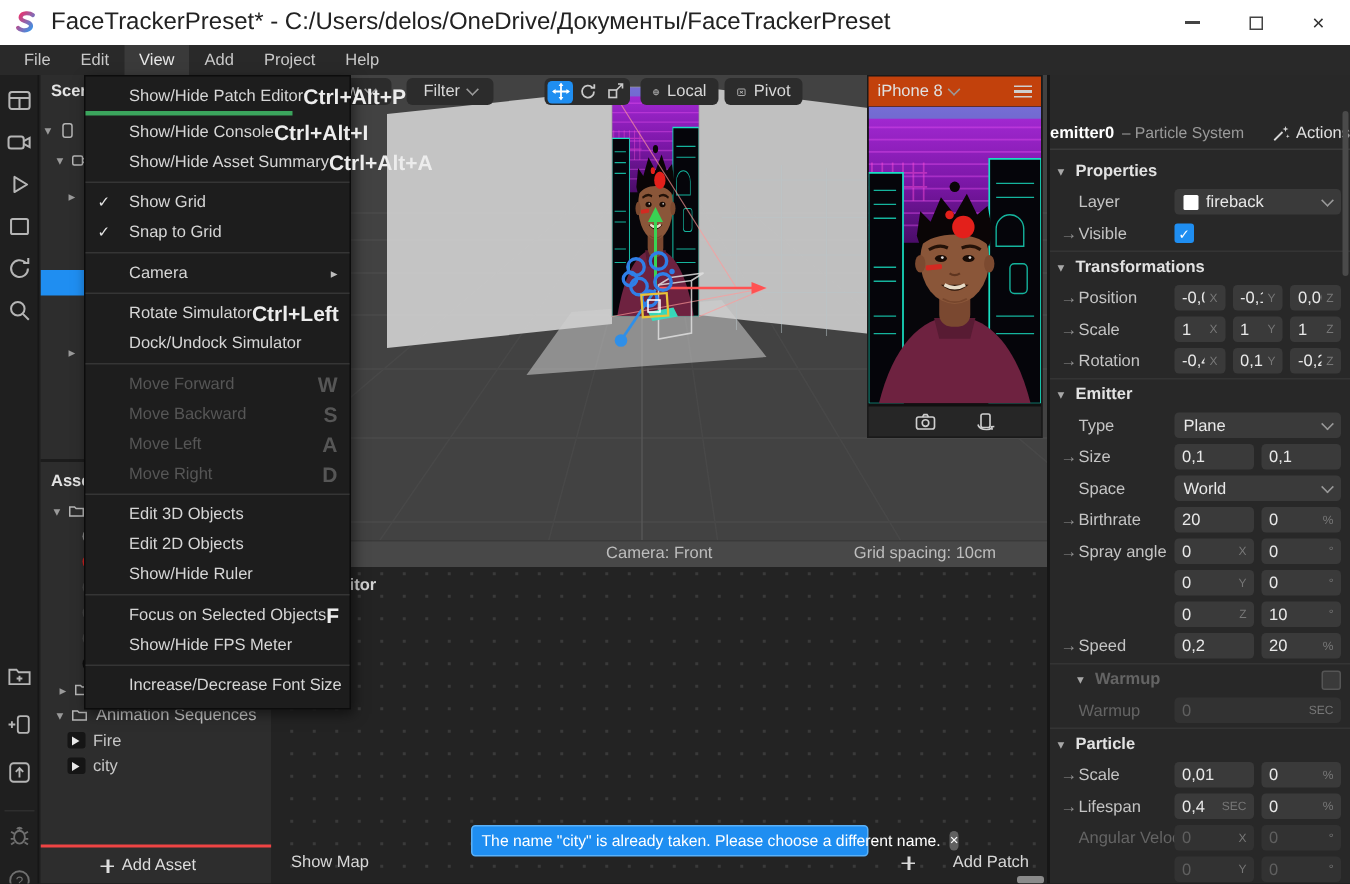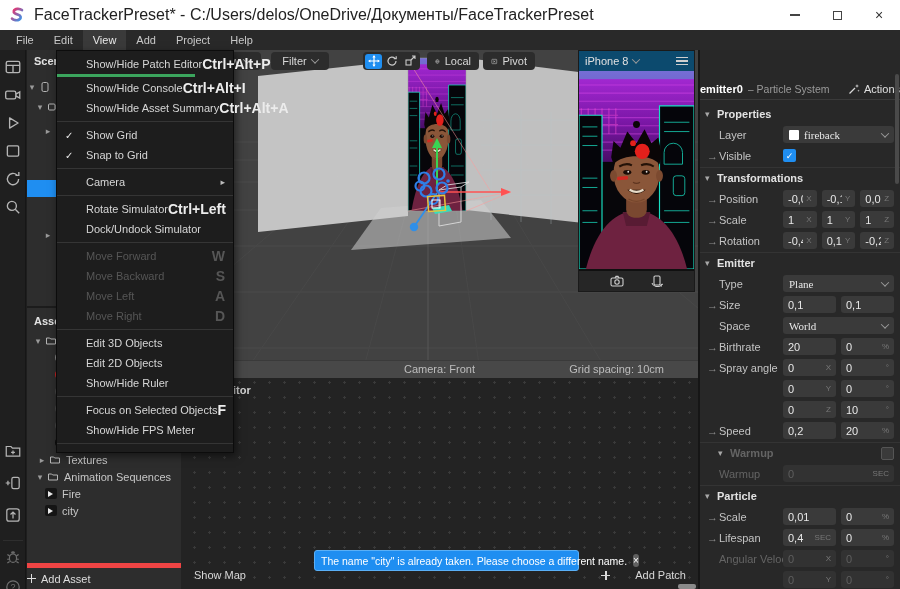--- a/index.html
+++ b/index.html
@@ -38,22 +38,22 @@
   .treerow .caret { width:10px; text-align:center; color:#9a9a9a; font-size:9px; }
   .treerow.sel { background:#1f8ef1; }
   .tico { width:12px; height:12px; margin-left:2px; }
   .assetspanel { position:absolute; left:0; top:260px; width:154px; height:279px; overflow:hidden; }
   .arow { height:17px; display:flex; align-items:center; color:#c6c6c6; padding-left:6px; }
   .arow .caret { width:10px; color:#9a9a9a; font-size:9px; text-align:center; }
   .arow .lbl { margin-left:5px; white-space:nowrap; overflow:hidden; }
   .swatchc { width:11px; height:11px; border-radius:50%; margin-left:22px; flex:0 0 auto; }
   .thumb { width:12px; height:11px; background:#151515; border-radius:2px; margin-left:12px; position:relative; flex:0 0 auto; }
   .thumb::after { content:""; position:absolute; left:3px; top:2.5px; border-left:5px solid #e8e8e8; border-top:3px solid transparent; border-bottom:3px solid transparent; }
-  .assets-footer { position:absolute; left:0; bottom:0; width:154px; height:26px; border-top:5px solid #ef4444;
-    display:flex; align-items:center; justify-content:flex-start; padding-right:10px; color:#dedede; }
+  .assets-footer { position:absolute; left:0; bottom:0; width:154px; height:26px; border-top:2px solid #ef4444;
+    display:flex; align-items:center; justify-content:center; padding-right:10px; color:#dedede; }
   .plus { position:relative; width:9px; height:9px; margin-right:5px; display:inline-block; }
   .plus::before { content:""; position:absolute; left:4px; top:0; width:1.4px; height:9px; background:currentColor; }
   .plus::after  { content:""; position:absolute; left:0; top:4px; width:9px; height:1.4px; background:currentColor; }
 
   
   .centercol { position:absolute; left:181px; top:0; width:517px; height:539px; }
   .viewport { position:absolute; left:0; top:0; width:517px; height:328px; background:#424242; overflow:hidden; }
   .vpbtn { position:absolute; top:2px; height:18px; background:#2c2c2c; border-radius:4px; color:#d8d8d8;
     display:flex; align-items:center; justify-content:center; gap:5px; font-size:11px; padding:0 8px; }
   .chev { width:6px; height:6px; border-right:1.4px solid #9a9a9a; border-bottom:1.4px solid #9a9a9a;
@@ -61,21 +61,21 @@
   .toolgroup { position:absolute; left:182px; top:2px; height:18px; background:#2c2c2c; border-radius:4px;
     display:flex; align-items:center; padding:0 2px; gap:1px; }
   .tbtn { width:17px; height:15px; border-radius:3px; display:flex; align-items:center; justify-content:center; }
   .tbtn.active { background:#1f8ef1; }
   .vp-status { position:absolute; left:0; bottom:0; width:517px; height:18px; background:#484848; border-top:1px solid #3a3a3a;
     color:#bdbdbd; }
   .vp-status .cam { position:absolute; left:0; right:0; text-align:center; line-height:17px; }
   .vp-status .grid { position:absolute; right:34px; line-height:17px; }
 
   .simulator { position:absolute; left:397px; top:0; width:117px; height:242px; background:#101010; border:1px solid #1a1a1a; }
-  .simhead { height:20px; background:#0c4a6e; display:flex; align-items:center; padding:0 6px; gap:5px; color:#e0e0e0; }
+  .simhead { height:20px; background:#c2410c; display:flex; align-items:center; padding:0 6px; gap:5px; color:#e0e0e0; }
   .hamb { margin-left:auto; width:12px; height:9px; display:flex; flex-direction:column; justify-content:space-between; }
   .hamb span { height:1.4px; background:#cfcfcf; display:block; }
   .simfoot { position:absolute; left:0; bottom:0; width:100%; height:20px; background:#262626;
     display:flex; align-items:center; justify-content:center; gap:26px; }
 
   .patch { position:absolute; left:0; top:328px; width:517px; height:211px; background:#232323;
     background-image:radial-gradient(circle, #3a3a3a 1.1px, transparent 1.1px); background-size:15px 15px; background-position:6px 12px; }
   .patch .ptitle { position:absolute; left:5px; top:6px; font-weight:bold; color:#d2d2d2; }
   .showmap { position:absolute; left:13px; bottom:8px; color:#d8d8d8; }
   .addpatch { position:absolute; right:12px; bottom:8px; color:#d8d8d8; display:flex; align-items:center;gap:20px; }
@@ -99,21 +99,21 @@
   .caret2 { color:#a8a8a8; font-size:9px; width:12px; }
   .slabel { font-weight:bold; color:#e2e2e2; flex:1; }
   .irow.disabled .slabel, .irow.disabled .rlabel { color:#646464; }
   .irow.indent { padding-left:18px; }
   .parrow { color:#8f8f8f; width:12px; font-size:11px; }
   .rlabel { width:64px; color:#c4c4c4; flex:0 0 auto; white-space:nowrap; overflow:hidden; }
   .irow:not(.section) { padding-left:7px; }
   .noarrow { margin-left:12px; }
   .rval { flex:1; display:flex; gap:5px; min-width:0; }
   .dd { background:#3a3a3a; border-radius:3px; height:17px; align-items:center; display:flex; padding:0 6px; color:#e8e8e8; }
-  .dd .ddv { flex:1; white-space:nowrap; overflow:hidden;font-family:Liberation Serif, serif; }
+  .dd .ddv { flex:1; white-space:nowrap; overflow:hidden; }
   .dd .swsq { width:10px; height:10px; background:#fff; border-radius:1px; margin-right:5px; flex:0 0 auto; }
   .fld { background:#3a3a3a; border-radius:3px; height:17px; flex:1; display:flex; align-items:center; padding:0 5px; min-width:0; overflow:hidden; }
   .fld .fv { color:#e8e8e8; flex:1; white-space:nowrap; overflow:hidden; }
   .fld .fs { color:#777; font-size:8px; margin-left:3px; flex:0 0 auto; }
   .irow.disabled .fld { background:#323232; }
   .irow.disabled .fld .fv { color:#5f5f5f; }
   .cbx { width:13px; height:13px; border-radius:2px; background:#1f8ef1; color:#fff; font-size:9px;
     display:flex; align-items:center; justify-content:center; }
   .cbx.off { background:#3a3a3a; border:1px solid #555; }
   .vscroll { position:absolute; right:1px; top:24px; width:4px; height:110px; background:#4a4a4a; border-radius:2px; }
@@ -908,15 +908,19 @@
       <div class="mitem">
         <span class="mcheck"></span>
         <span class="mlabel">Focus on Selected Objects</span>
         <span class="msc">F</span>
       </div>
       <div class="mitem">
         <span class="mcheck"></span>
         <span class="mlabel">Show/Hide FPS Meter</span>
       </div>
       <div class="msep"></div>
+      <div class="mitem">
+        <span class="mcheck"></span>
+        <span class="mlabel">Increase/Decrease Font Size</span>
+      </div>
     </div>
 
 </div>
 
 </body></html>

